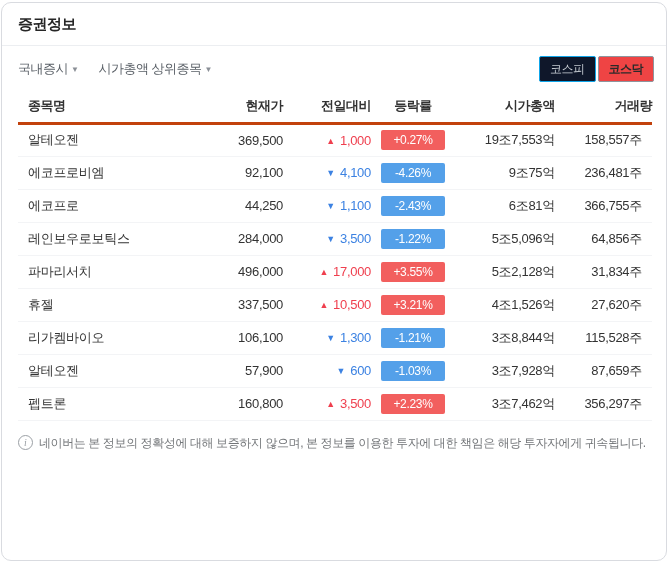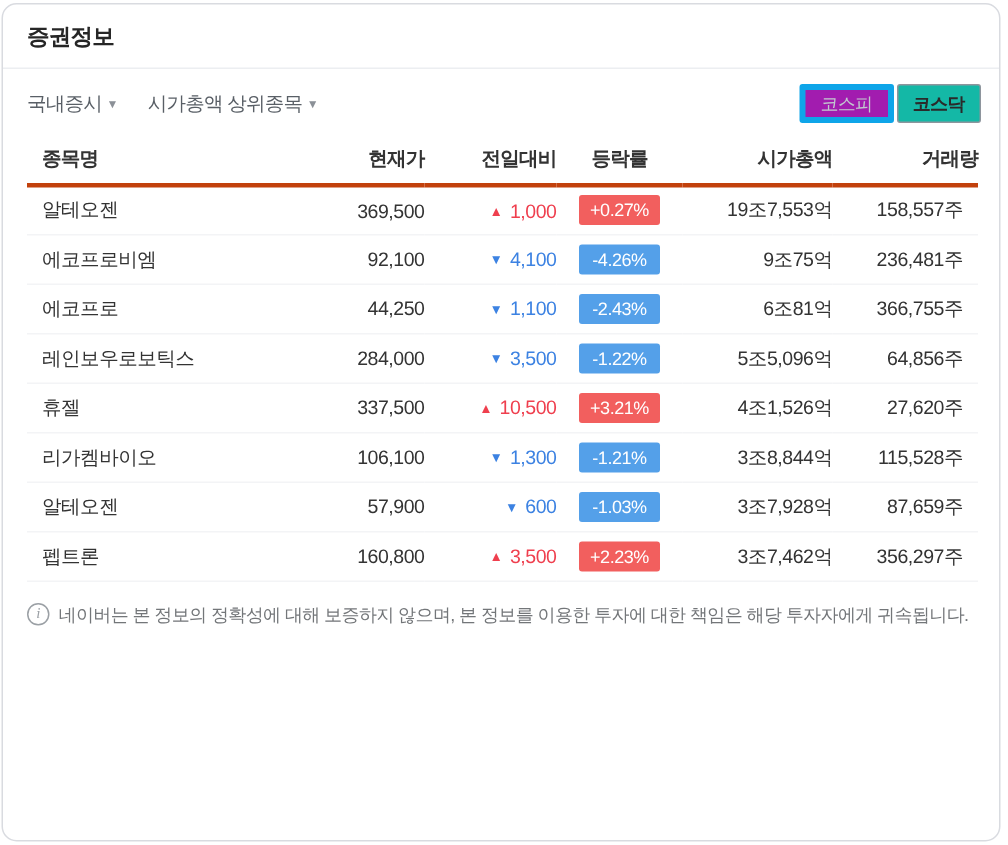--- a/index.html
+++ b/index.html
@@ -11,43 +11,43 @@
   }
   .card-header { padding:12px 16px 11px; border-bottom:1px solid #eceef1; }
   .card-title { font-size:15px; font-weight:bold; color:#262626; letter-spacing:-0.5px; }
 
   .controls { display:flex; justify-content:space-between; align-items:center; padding:10px 12px 4px 16px; }
   .filters { display:flex; gap:20px; }
   .filter { font-size:13px; color:#595f66; letter-spacing:-0.5px; cursor:pointer; background:none; border:none; font-family:inherit; }
   .filter .caret { font-size:8px; color:#8b9097; vertical-align:1px; margin-left:3px; }
   .market-tabs { display:flex; gap:2px; }
   .market-tab { min-width:50px; height:26px; padding:0 10px; font-size:12px; letter-spacing:-0.5px;
-    background:#a21caf; border:4px solid #0ea5e9; border-radius:2px; color:#c2c8cf; font-family:inherit; cursor:pointer; }
-  .market-tab.active { background:#14b8a6; border:1px solid #8e959d; color:#2a2a2a; font-weight:bold; }
+    background:#0f172a; border:1px solid #0ea5e9; border-radius:2px; color:#c2c8cf; font-family:inherit; cursor:pointer; }
+  .market-tab.active { background:#ef4444; border:1px solid #8e959d; color:#2a2a2a; font-weight:bold; }
 
   table { width:634px; margin:4px 16px 0; border-collapse:collapse; table-layout:fixed; }
   col.c-name   { width:170px; }
   col.c-price  { width:95px;  }
   col.c-change { width:88px;  }
   col.c-rate   { width:84px;  }
   col.c-mcap   { width:100px; }
   col.c-vol    { width:97px;  }
   thead th { height:33px; font-size:13px; font-weight:bold; color:#333; letter-spacing:-0.5px;
     border-bottom:3px solid #c2410c; text-align:right; vertical-align:middle; }
   thead th.t-name { text-align:left; padding-left:10px; }
   thead th.t-rate { text-align:center; }
   tbody td { height:33px; font-size:13px; color:#333; letter-spacing:-0.3px;
     border-bottom:1px solid #f3f4f6; text-align:right; vertical-align:middle; }
   td.t-name { text-align:left; padding-left:10px; }
   td.t-rate { text-align:center; }
   td.t-vol  { padding-right:10px; }
   .arrow { font-size:9px; margin-right:5px; vertical-align:1px; }
   .up .num, .up .arrow { color:#ef3f4e; }
   .down .num, .down .arrow { color:#3c82e2; }
-  .badge { display:inline-block; width:54px; height:20px; line-height:20px; border-radius:2px;
+  .badge { display:inline-block; width:64px; height:20px; line-height:20px; border-radius:2px;
     color:#fff; font-size:12px; }
   .badge.up-bg   { background:#f25f5e; }
   .badge.down-bg { background:#54a0e9; }
 
   .more-row { display:flex; justify-content:flex-end; align-items:center;
     padding:11px 16px 12px; border-bottom:1px solid #eceef1; }
   .more-link { font-size:13px; color:#333; letter-spacing:-0.5px; text-decoration:none; cursor:pointer; }
   .more-chevron { color:#0fa05a; font-weight:bold; font-size:13px; margin-left:2px; }
 
   .disclaimer { display:flex; padding:13px 16px 0 16px; color:#737679; }
@@ -144,20 +144,32 @@
     <td class="t-change down">
       <span class="arrow">▼</span><span class="num">3,500</span>
     </td>
     <td class="t-rate">
       <span class="badge down-bg">-1.22%</span>
     </td>
     <td class="t-mcap">5조5,096억</td>
     <td class="t-vol">64,856주</td>
   </tr>
 
+  <tr>
+    <td class="t-name">파마리서치</td>
+    <td class="t-price">496,000</td>
+    <td class="t-change up">
+      <span class="arrow">▲</span><span class="num">17,000</span>
+    </td>
+    <td class="t-rate">
+      <span class="badge up-bg">+3.55%</span>
+    </td>
+    <td class="t-mcap">5조2,128억</td>
+    <td class="t-vol">31,834주</td>
+  </tr>
 
   <tr>
     <td class="t-name">휴젤</td>
     <td class="t-price">337,500</td>
     <td class="t-change up">
       <span class="arrow">▲</span><span class="num">10,500</span>
     </td>
     <td class="t-rate">
       <span class="badge up-bg">+3.21%</span>
     </td>

